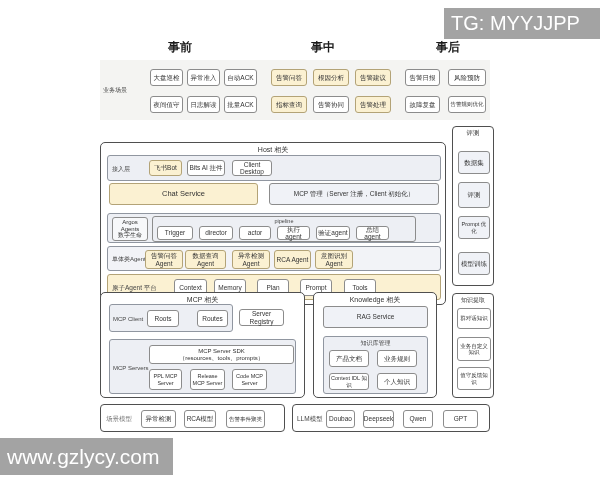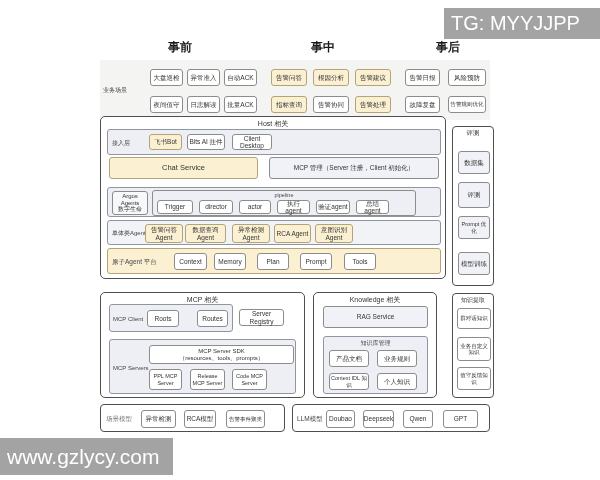--- a/index.html
+++ b/index.html
@@ -52,21 +52,21 @@
   <div class="box" style="left:213px;top:36px;width:36px;height:17px;">告警协同</div>
   <div class="box yellow" style="left:255px;top:36px;width:36px;height:17px;">告警处理</div>
 
   <div class="box" style="left:305px;top:9px;width:35px;height:17px;">告警日报</div>
   <div class="box" style="left:348px;top:9px;width:38px;height:17px;">风险预防</div>
 
   <div class="box" style="left:305px;top:36px;width:35px;height:17px;">故障复盘</div>
   <div class="box xs" style="left:348px;top:36px;width:38px;height:17px;">告警规则优化</div>
 </div>
 
-<div class="panel" style="left:100px;top:116px;width:346px;height:163px;">
+<div class="panel" style="left:100px;top:142px;width:346px;height:163px;">
   <div class="ptitle">Host 相关</div>
 
   <div class="strip" style="left:6px;top:12px;width:334px;height:26px;">
     <div class="sidelabel" style="left:4px;top:0;height:26px;">接入层</div>
     <div class="box yellow" style="left:41px;top:4px;width:33px;height:16px;">飞书Bot</div>
     <div class="box" style="left:79px;top:4px;width:38px;height:16px;">Bits AI 挂件</div>
     <div class="box" style="left:124px;top:4px;width:40px;height:16px;">Client Desktop</div>
   </div>
 
   <div class="box yellow md" style="left:8px;top:40px;width:149px;height:22px;">Chat Service</div>

